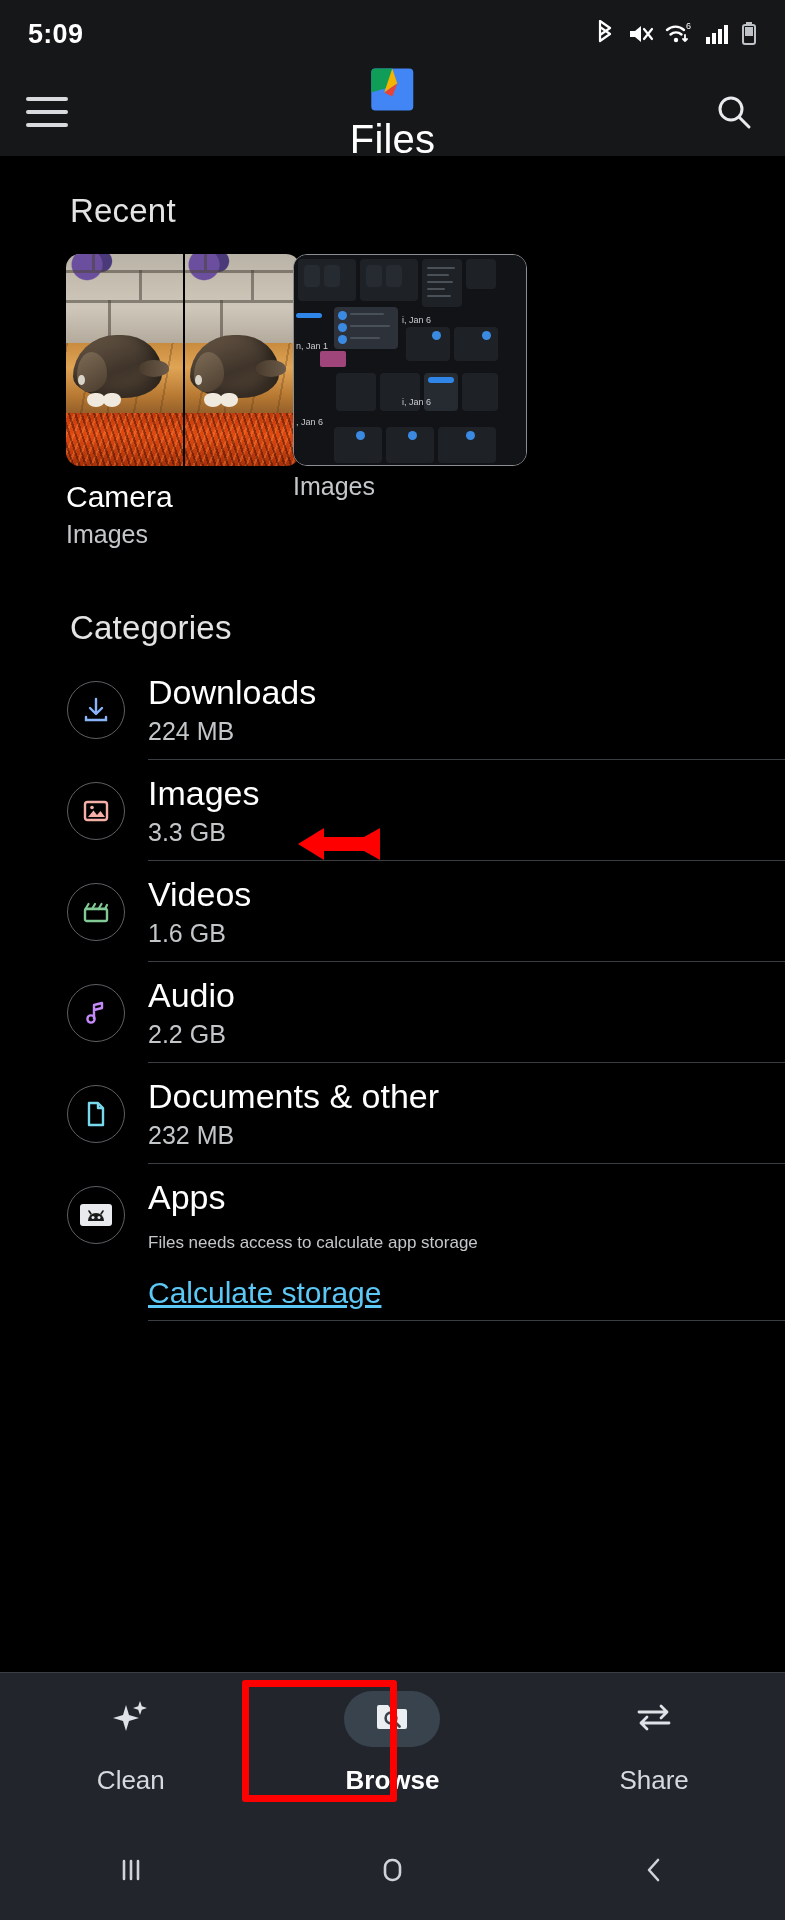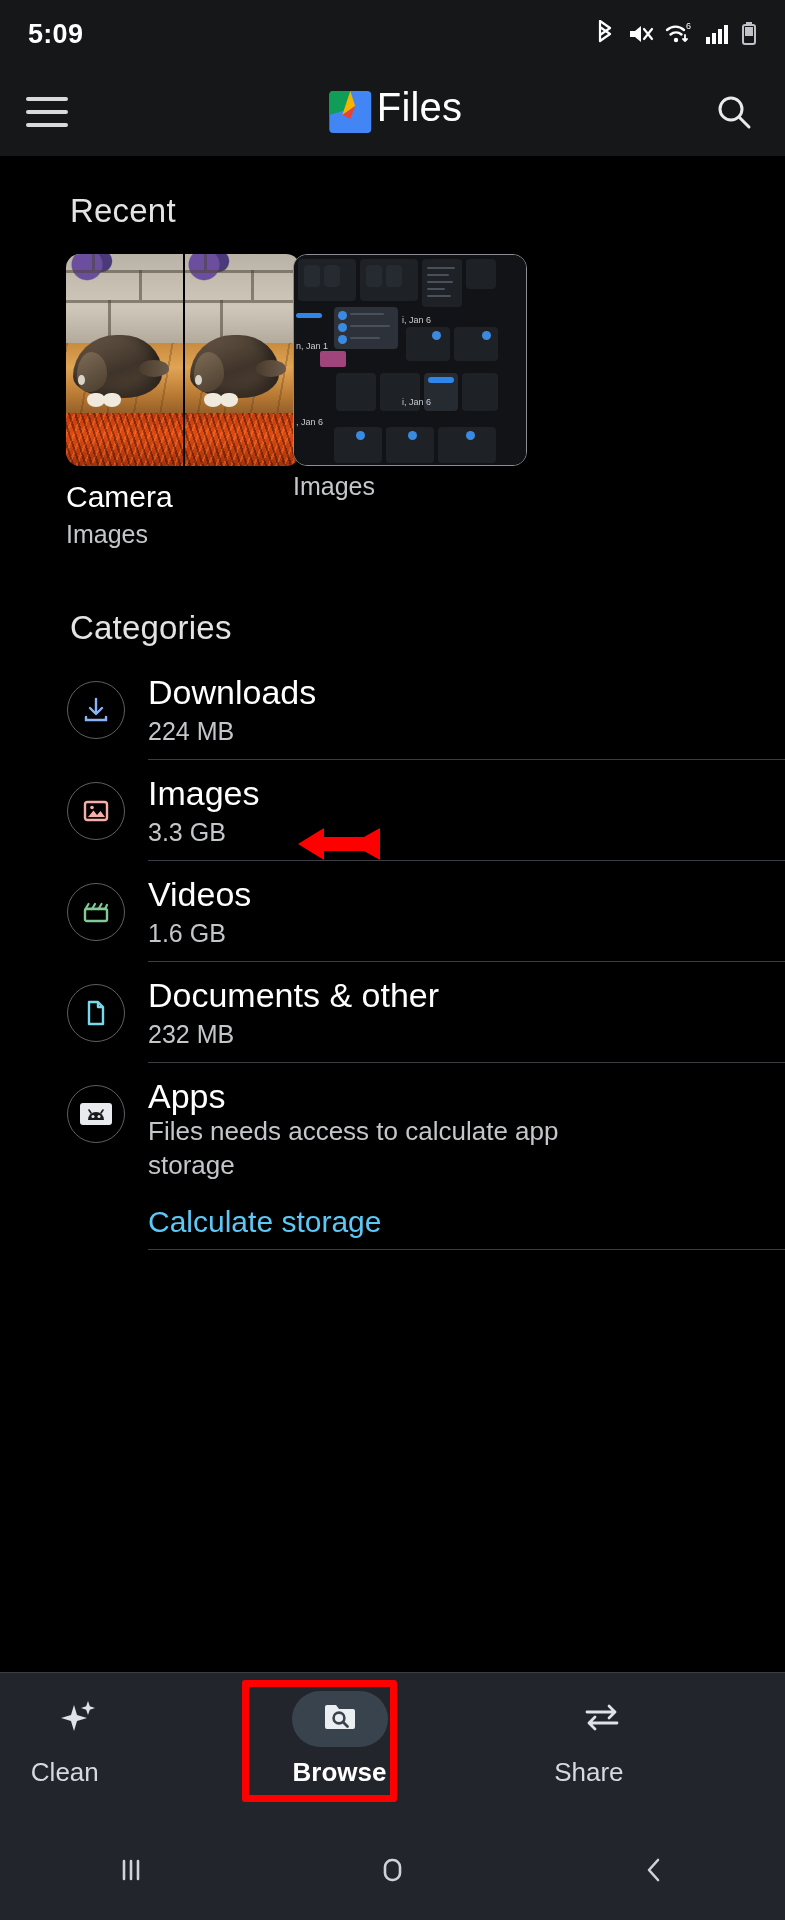--- a/index.html
+++ b/index.html
@@ -29,21 +29,21 @@
     display:flex; align-items:center;
   }
   .hamburger{
     position:absolute; left:26px; top:50%; transform:translateY(-50%);
     width:42px; height:30px; display:flex; flex-direction:column; justify-content:space-between;
     cursor:pointer;
   }
   .hamburger span{ display:block; height:4px; background:#d8dadd; border-radius:2px; }
   .brand{
     position:absolute; left:50%; top:50%; transform:translate(-50%,-50%);
-    display:flex; align-items:flex-start; 
+    display:flex; align-items:center; flex-direction:column;
   }
   .brand-title{ color:#fff; font-size:40px; font-weight:400; letter-spacing:.2px; }
   .logo{ width:54px; height:54px; position:relative; }
   .search-btn{
     position:absolute; right:26px; top:50%; transform:translateY(-50%);
     width:50px; height:50px; display:flex; align-items:center; justify-content:center; cursor:pointer;
   }
 
   
   .content{ position:absolute; top:156px; left:0; width:785px; height:1516px; background:#000; overflow:hidden;padding-left:44px; }
@@ -112,35 +112,35 @@
   
   .cat-list{ margin-top:12px; }
   .cat-row{ position:relative; display:flex; align-items:flex-start; min-height:101px; cursor:pointer; }
   .cat-icon-wrap{ width:104px; display:flex; justify-content:center; padding-top:22px; flex:none; }
   .cat-icon{ width:58px; height:58px; border-radius:50%; border:1.5px solid #5d6064;
     display:flex; align-items:center; justify-content:center; }
   .cat-body{ flex:1; padding:14px 24px 0 0; border-bottom:1px solid #3a3d41; min-height:101px; }
   .cat-row:first-child .cat-body{ border-top:none; }
   .cat-label{ color:#fff; font-size:34px; font-weight:400; line-height:1.12; }
   .cat-size{ color:#c4c7ca; font-size:25px; margin-top:6px; }
-  .cat-desc{ color:#c4c7ca; font-size:26px; margin-top:0; line-height:1.3; max-width:470px; }
-  .calc-link{ color:#5cc8f5; font-size:30px; font-weight:500; margin-top:22px; margin-bottom:10px; display:inline-block; cursor:pointer; }
+  .cat-desc{ color:#c4c7ca; font-size:17px; margin-top:16px; line-height:1.3; max-width:470px; }
+  .calc-link{ color:#5cc8f5; font-size:30px; font-weight:500; margin-top:22px; margin-bottom:10px; display:inline-block; cursor:pointer;text-decoration:underline; }
 
   
   .red-arrow{ position:absolute; left:298px; top:668px; width:82px; height:40px; pointer-events:none; }
   .red-box{ position:absolute; left:242px; top:1680px; width:155px; height:122px;
     border:7px solid #fe0000; border-radius:3px; pointer-events:none; }
 
   
   .bottomnav{
     position:absolute; left:0; top:1672px; width:785px; height:148px;
     background:#22262c; border-top:1px solid #3a3f46;
     display:flex; align-items:flex-start; justify-content:space-around; padding-top:18px;
   }
-  .nav-item{ width:200px; display:flex; flex-direction:column; gap:10px; cursor:pointer; }
+  .nav-item{ width:200px; display:flex; flex-direction:column; align-items:center; gap:18px; cursor:pointer; }
   .nav-pill{ width:96px; height:56px; border-radius:28px; display:flex; align-items:center; justify-content:center; }
   .nav-pill.active{ background:#39434d; }
   .nav-label{ color:#d6d9dd; font-size:26px; }
   .nav-label.active{ color:#fff; font-weight:700; }
 
   
   .sysnav{
     position:absolute; left:0; top:1820px; width:785px; height:100px;
     background:#22262c; display:flex; align-items:center; justify-content:space-around;
   }
@@ -367,20 +367,34 @@
               <path d="M4 11.8h22" stroke="#81c995" stroke-width="2.2"></path>
             </svg>
           </div>
         </div>
         <div class="cat-body">
           <div class="cat-label">Videos</div>
           <div class="cat-size">1.6 GB</div>
         </div>
       </div>
 
+      <div class="cat-row">
+        <div class="cat-icon-wrap">
+          <div class="cat-icon">
+            <svg width="30" height="30" viewBox="0 0 30 30">
+              <path d="M13 21V7l8-2v5l-8 2" fill="none" stroke="#c58af9" stroke-width="2.4" stroke-linejoin="round"></path>
+              <circle cx="10" cy="21" r="3.6" fill="none" stroke="#c58af9" stroke-width="2.4"></circle>
+            </svg>
+          </div>
+        </div>
+        <div class="cat-body">
+          <div class="cat-label">Audio</div>
+          <div class="cat-size">2.2 GB</div>
+        </div>
+      </div>
 
       <div class="cat-row">
         <div class="cat-icon-wrap">
           <div class="cat-icon">
             <svg width="30" height="30" viewBox="0 0 30 30">
               <path d="M8 4h9l5 5v17H8z" fill="none" stroke="#78d9ec" stroke-width="2.4" stroke-linejoin="round"></path>
               <path d="M17 4v5h5" fill="none" stroke="#78d9ec" stroke-width="2.4" stroke-linejoin="round"></path>
             </svg>
           </div>
         </div>

